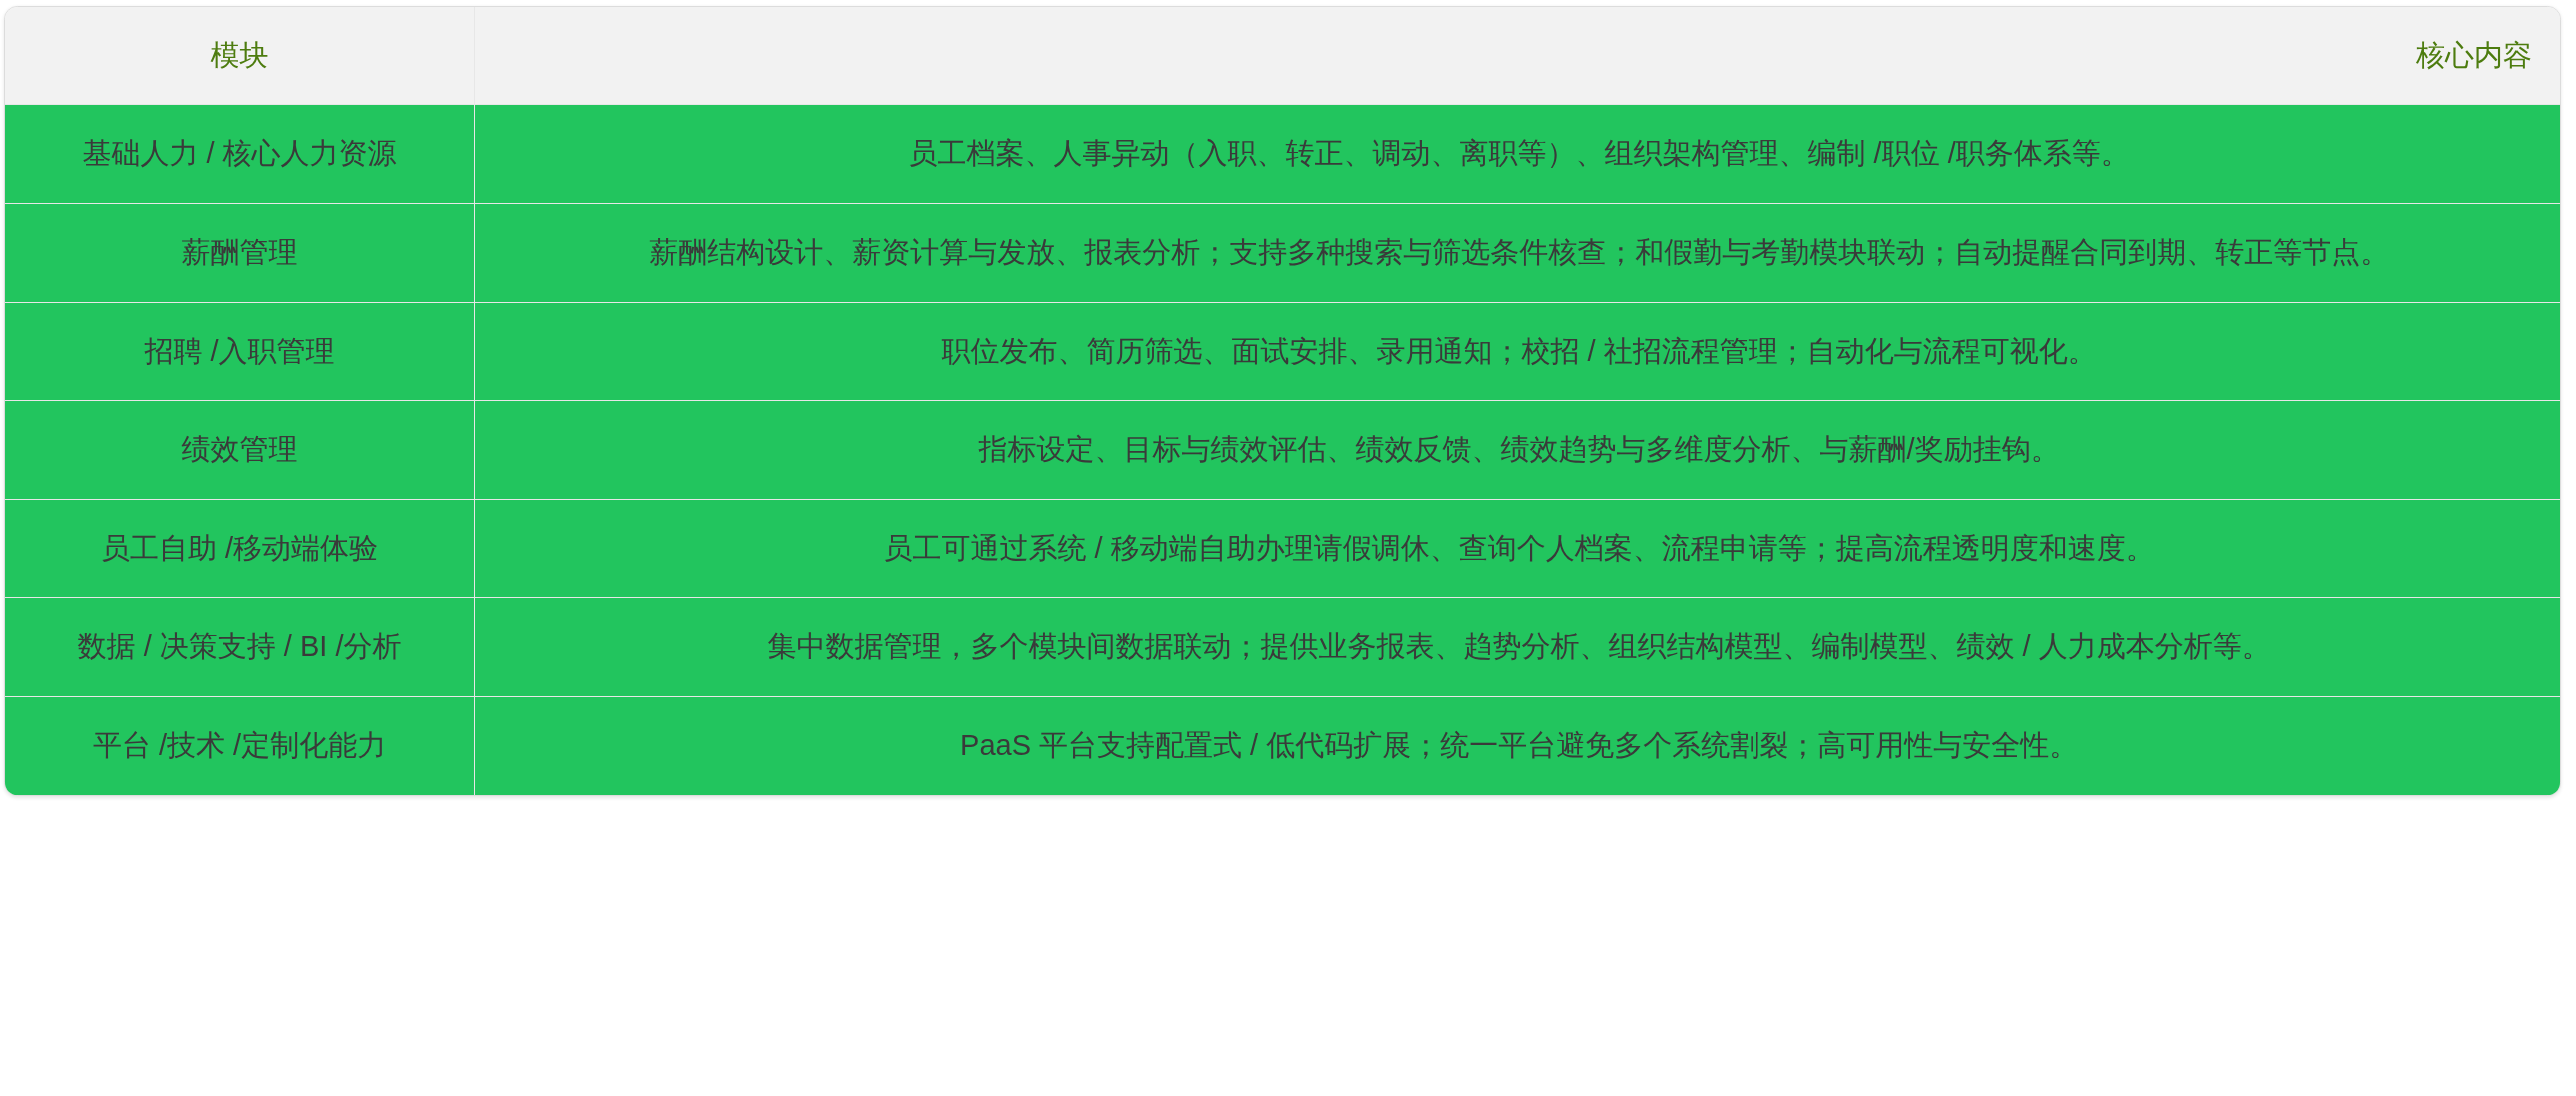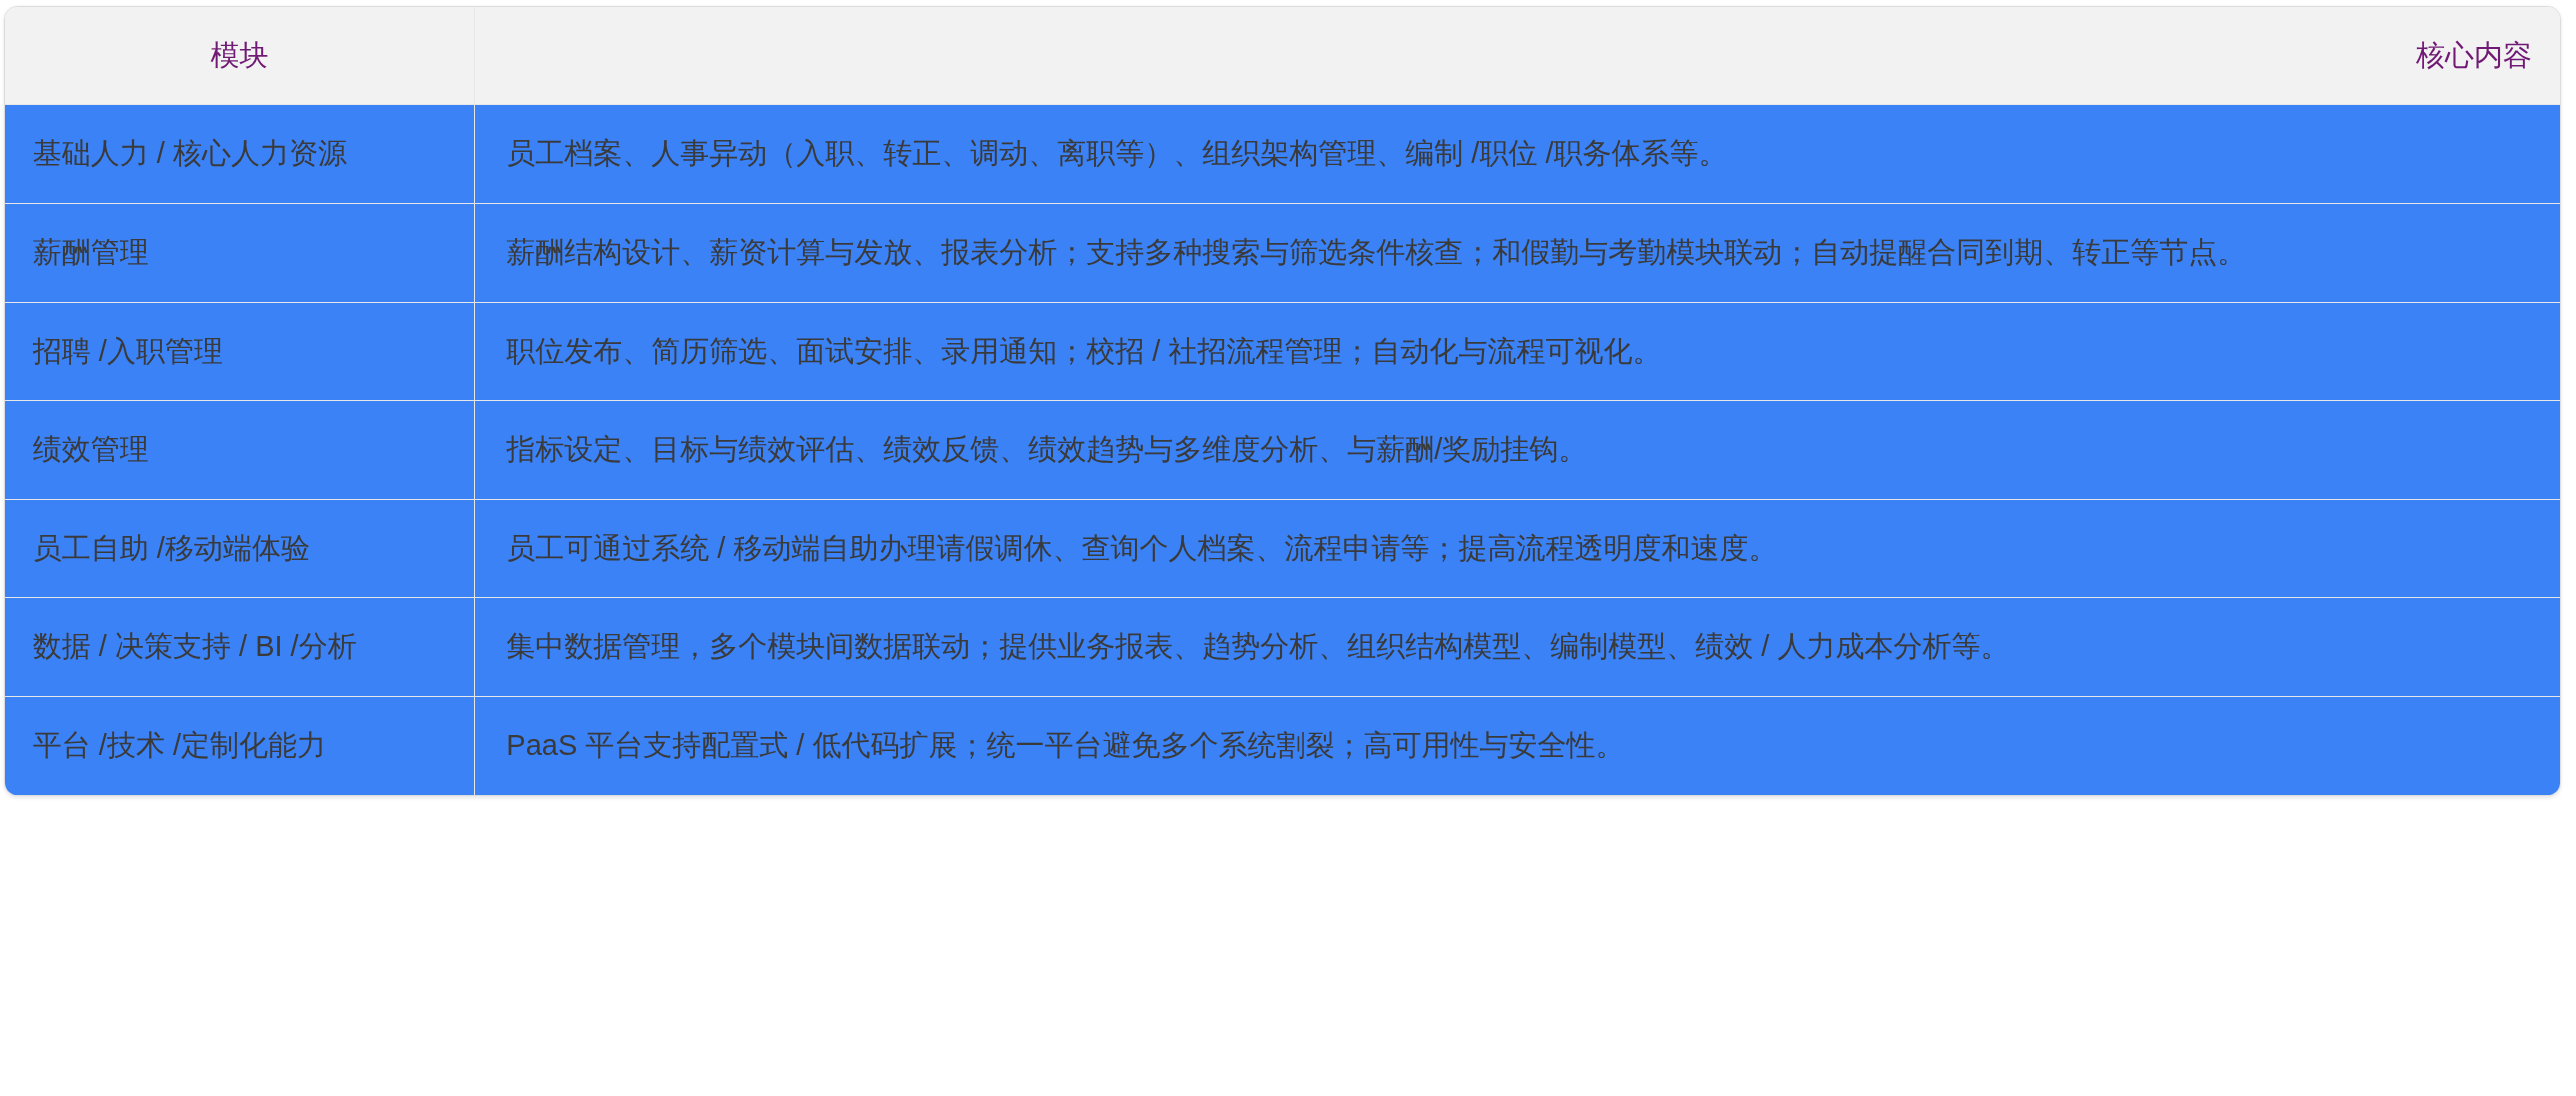--- a/index.html
+++ b/index.html
@@ -30,29 +30,29 @@
     font-size: 29px;
     line-height: 1.78;
   }
   table.modules col.c-module { width: 470px; }
   table.modules thead th {
     background: #f2f2f2;
     font-weight: 400;
     text-align: center;
     padding: 23px 28px;
     border-bottom: 0.9px solid #e7e7e7;
-    color: #701a75;
+    color: #4d7c0f;
   }
   table.modules thead th + th {
     border-left: 0.9px solid #e7e7e7;
     text-align: right;
   }
   table.modules tbody td {
-    background: #3b82f6;
-    text-align: left;
+    background: #22c55e;
+    text-align: center;
     vertical-align: middle;
     padding: 23px 28px 23px 28px;
     border-bottom: 0.9px solid #e7e7e7;
     color: #3a3a3a;
     word-break: break-word;
   }
   table.modules tbody td.content-cell {
     border-left: 0.9px solid #e7e7e7;
     padding-left: 31px;
   }

